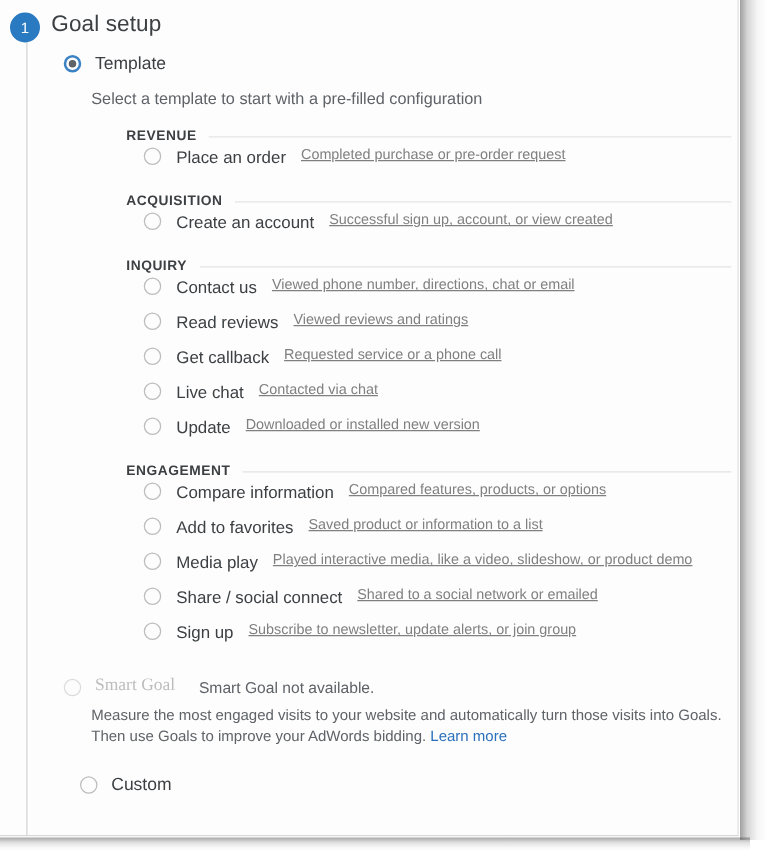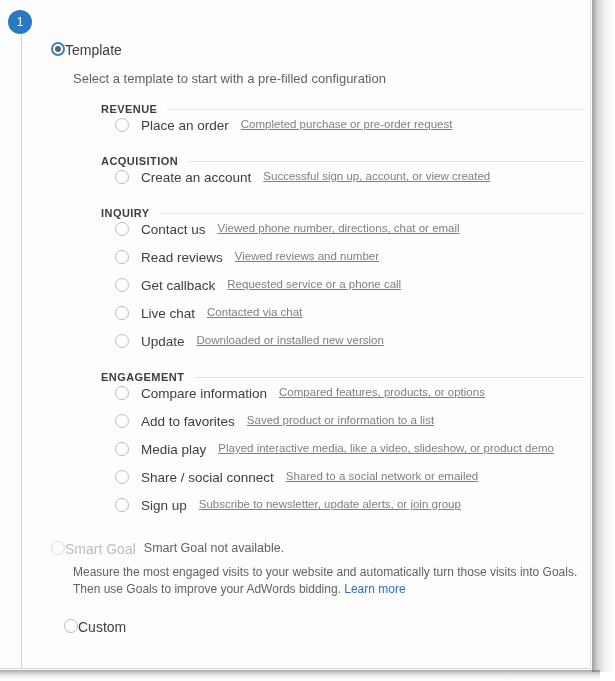--- a/index.html
+++ b/index.html
@@ -126,29 +126,31 @@
     background: #5f6368;
   }
   .radio.disabled {
     border-color: #dcdcdc;
     background: #fcfcfc;
   }
 
   
   .top-option {
     display: flex;
-    align-items: flex-start;
+    align-items: flex-end;
+    gap: 11px;
     padding-left: 51px;
   }
   .top-option .label {
     font-size: 14px;
     color: #3c4043;
   }
   .top-option .label.dim {
     color: #bdbdbd;
+    font-family: Liberation Serif, serif;
   }
   .top-option .aux {
     font-size: 12.5px;
     color: #5f6368;
     margin-left: 8px;
   }
 
   .helper-text {
     padding-left: 73px;
     font-size: 13px;
@@ -232,20 +234,21 @@
 <body>
 
 <div class="screen">
 
   <div class="card">
 
     <div class="step-rail"></div>
 
     <div class="step-badge">1</div>
 
+    <div class="page-title">Goal setup</div>
 
     <div class="body-region">
 
       <div class="top-option">
         <span class="radio checked"></span>
         <span class="label">Template</span>
       </div>
 
       <div class="helper-text">Select a template to start with a pre-filled configuration</div>
 
@@ -278,21 +281,21 @@
               <span class="gh-rule"></span>
             </div>
             <div class="opt-row">
               <span class="radio"></span>
               <span class="opt-label">Contact us</span>
               <span class="opt-desc">Viewed phone number, directions, chat or email</span>
             </div>
             <div class="opt-row">
               <span class="radio"></span>
               <span class="opt-label">Read reviews</span>
-              <span class="opt-desc">Viewed reviews and number</span>
+              <span class="opt-desc">Viewed reviews and ratings</span>
             </div>
             <div class="opt-row">
               <span class="radio"></span>
               <span class="opt-label">Get callback</span>
               <span class="opt-desc">Requested service or a phone call</span>
             </div>
             <div class="opt-row">
               <span class="radio"></span>
               <span class="opt-label">Live chat</span>
               <span class="opt-desc">Contacted via chat</span>

